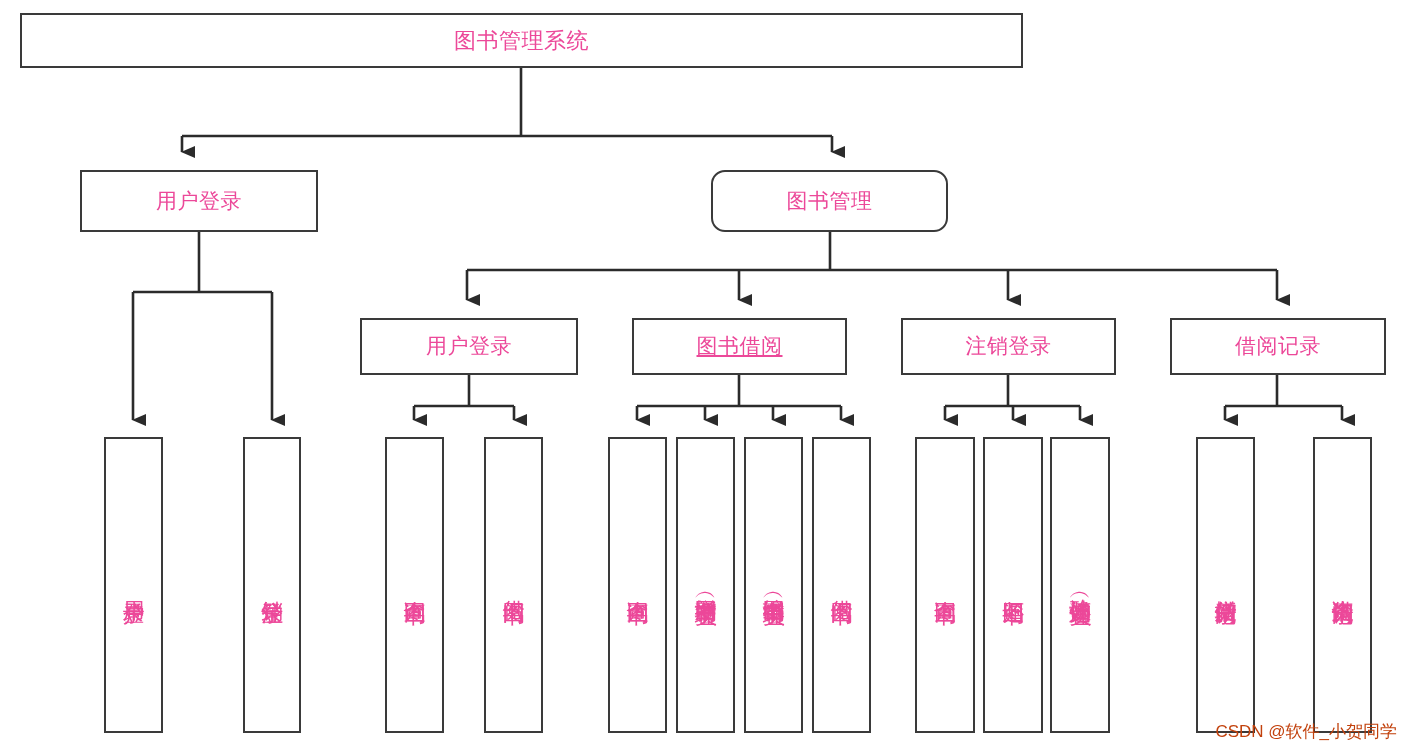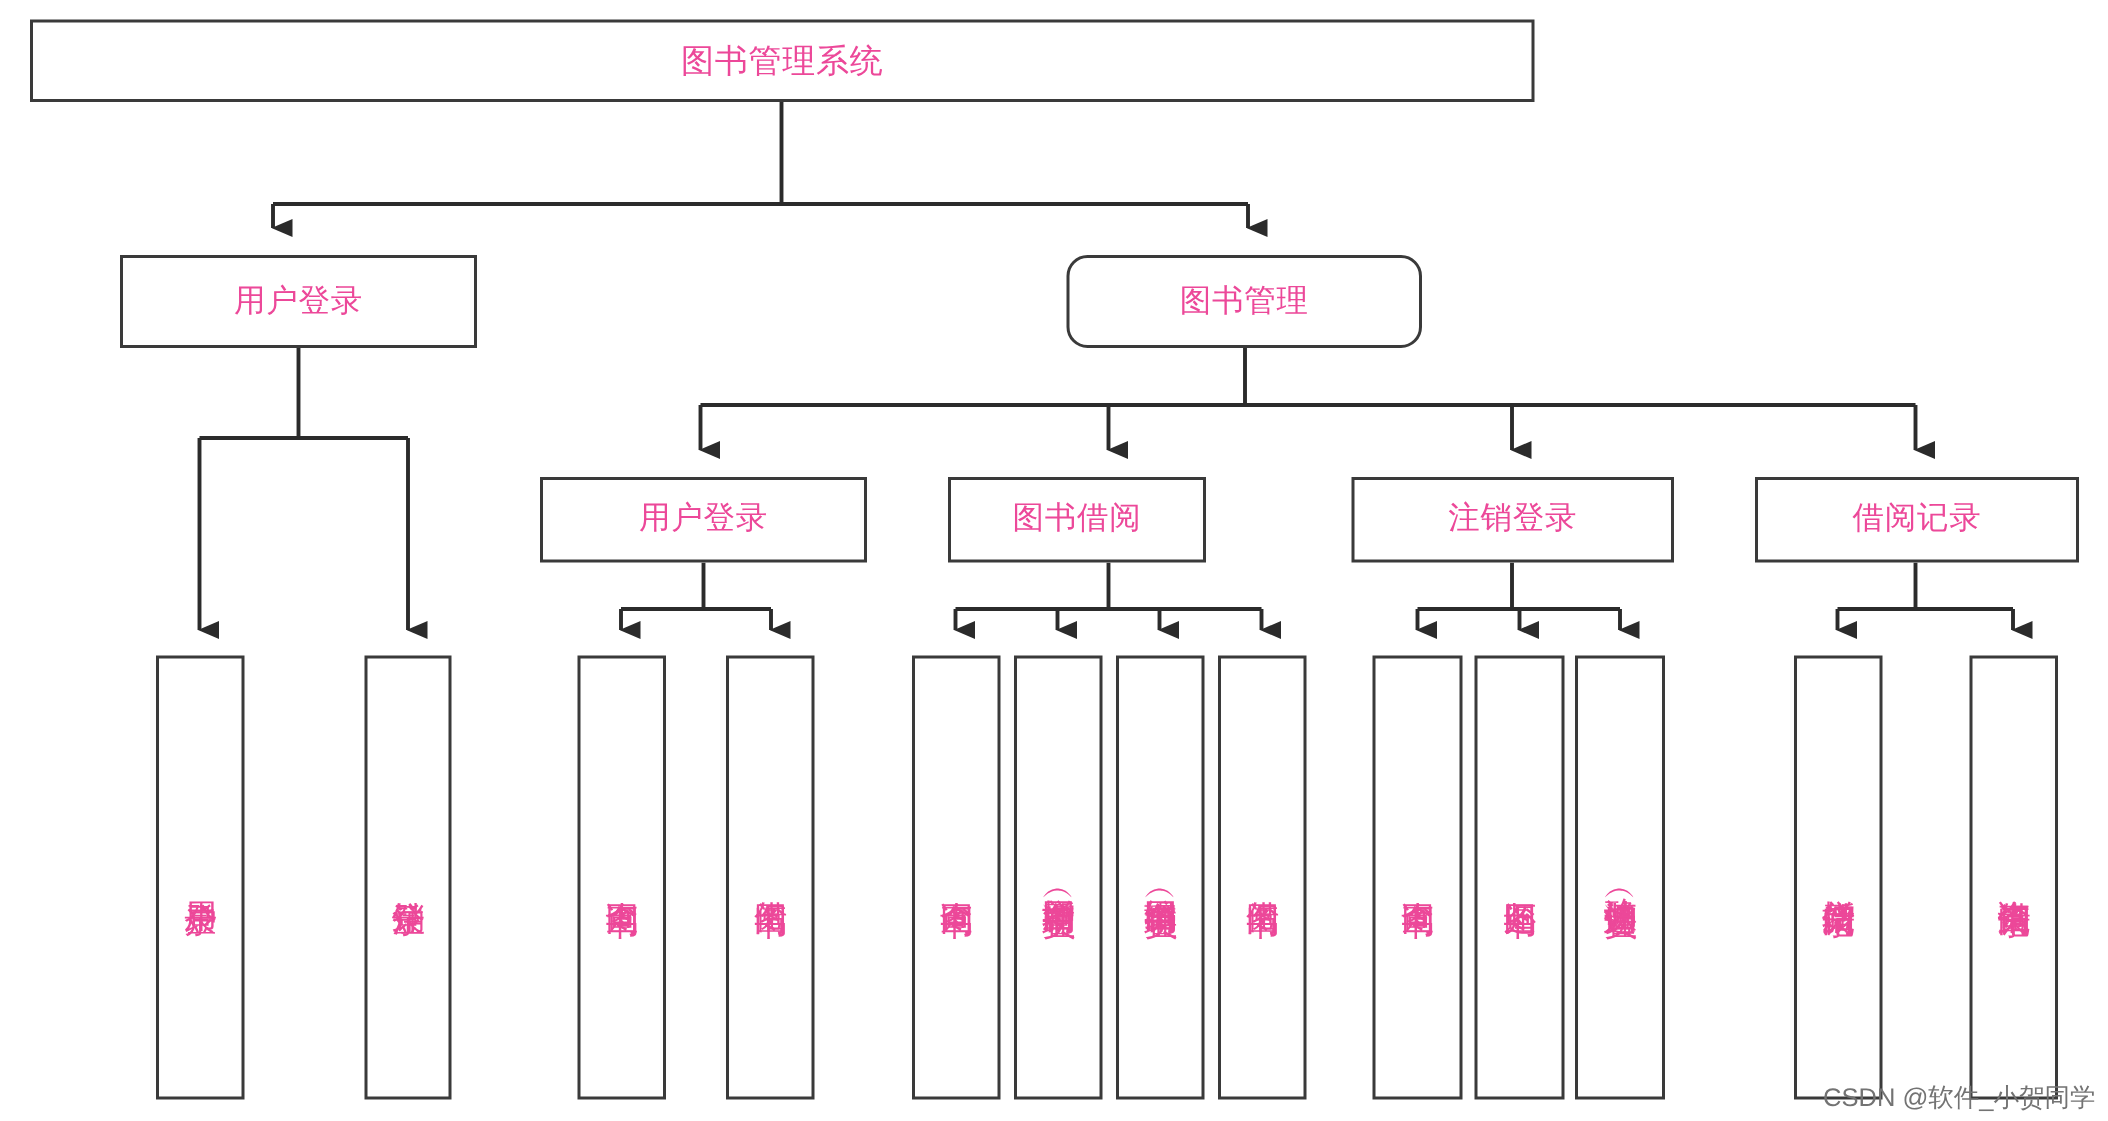--- a/index.html
+++ b/index.html
@@ -63,21 +63,21 @@
     line-height: 1.30;
     letter-spacing: 1px;
     white-space: normal;
     max-height: 100%;
   }
   .watermark {
     position: absolute;
     right: 8px;
     bottom: 4px;
     font-size: 17px;
-    color: #737373;
+    color: #c2410c;
     z-index: 5;
     white-space: nowrap;
     font-family: "Liberation Sans", "DejaVu Sans", sans-serif;
   }
 </style>
 </head>
 <body>
 
 <div id="canvas">
 
@@ -140,21 +140,21 @@
   <div class="node horiz" style="left:80px; top:170px; width:238px; height:62px;">
     <span class="label">用户登录</span>
   </div>
   <div class="node horiz" style="left:711px; top:170px; width:237px; height:62px;border-radius:14px;">
     <span class="label">图书管理</span>
   </div>
 
   <div class="node horiz" style="left:360px; top:318px; width:218px; height:57px;">
     <span class="label">用户登录</span>
   </div>
-  <div class="node horiz" style="left:632px; top:318px; width:172px; height:57px;">
+  <div class="node horiz" style="left:632px; top:318px; width:215px; height:57px;text-decoration:underline;">
     <span class="label">图书借阅</span>
   </div>
   <div class="node horiz" style="left:901px; top:318px; width:215px; height:57px;">
     <span class="label">注销登录</span>
   </div>
   <div class="node horiz" style="left:1170px; top:318px; width:216px; height:57px;align-items:center;">
     <span class="label">借阅记录</span>
   </div>
 
   <div class="node vert" style="left:104px; top:437px; width:59px; height:296px;">

